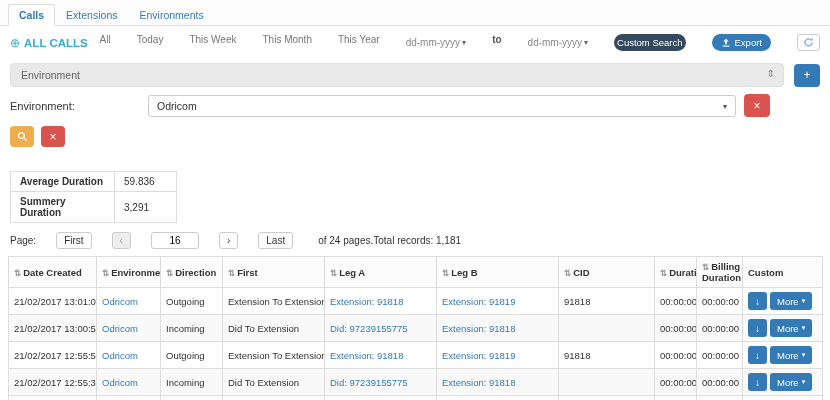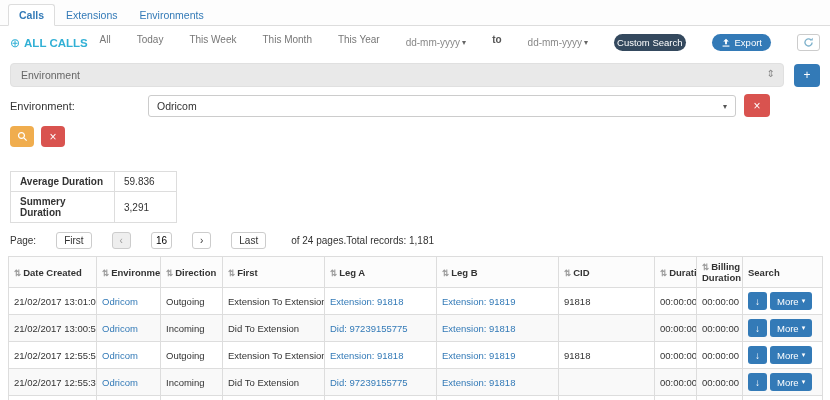--- a/index.html
+++ b/index.html
@@ -49,21 +49,21 @@
   
   .summary { border-collapse: collapse; margin: 24px 10px 0; font-size: 10px; }
   .summary td { border: 1px solid #ddd; padding: 4px 9px; }
   .summary td.lbl { font-weight: bold; width: 104px; }
   .summary td.val { width: 62px; }
 
   
   .pager { display: flex; align-items: center; gap: 20px; margin: 9px 10px 4px; font-size: 10px; }
   .pg-btn { background: #fff; border: 1px solid #ccc; border-radius: 3px; padding: 2px 7px; font-size: 10px; color: #333; cursor: pointer; }
   .pg-btn.disabled { background: #eee; color: #999; }
-  .pg-input { width: 21px; border: 1px solid #ccc; border-radius: 3px; padding: 2px 2px; font-size: 10px; text-align: center; }
+  .pg-input { width: 48px; border: 1px solid #ccc; border-radius: 3px; padding: 2px 2px; font-size: 10px; text-align: center; }
   .pg-info { margin-left: 5px; color: #333; }
 
   
   table.calls { border-collapse: collapse; table-layout: fixed; width: 814px; margin: 7px 8px 0; font-size: 9.5px; }
   table.calls th, table.calls td { border: 1px solid #ddd; padding: 4px 5px; text-align: left; vertical-align: middle;
                                    overflow: hidden; white-space: nowrap; }
   table.calls th { background: #fcfcfc; font-weight: bold; color: #333; white-space: normal; }
   table.calls tbody tr:nth-child(even) { background: #f9f9f9; }
   .sort-ico { color: #9a9a9a; font-size: 8.5px; margin-right: 2px; }
   a.lnk { color: #337ab7; text-decoration: none; cursor: pointer; }
@@ -203,21 +203,21 @@
     <tr>
       <th><span class="sort-ico">⇅</span><span>Date Created</span></th>
       <th><span class="sort-ico">⇅</span><span>Environment</span></th>
       <th><span class="sort-ico">⇅</span><span>Direction</span></th>
       <th><span class="sort-ico">⇅</span><span>First</span></th>
       <th><span class="sort-ico">⇅</span><span>Leg A</span></th>
       <th><span class="sort-ico">⇅</span><span>Leg B</span></th>
       <th><span class="sort-ico">⇅</span><span>CID</span></th>
       <th><span class="sort-ico">⇅</span><span>Duration</span></th>
       <th><span class="sort-ico">⇅</span><span>Billing Duration</span></th>
-      <th><span>Search</span></th>
+      <th><span>Custom</span></th>
     </tr>
   </thead>
   <tbody id="rows-body">
   <tr>
     <td>21/02/2017 13:01:05</td>
     <td><a class="lnk">Odricom</a></td>
     <td>Outgoing</td>
     <td>Extension To Extension</td>
     <td><a class="lnk">Extension: 91818</a></td>
     <td><a class="lnk">Extension: 91819</a></td>

